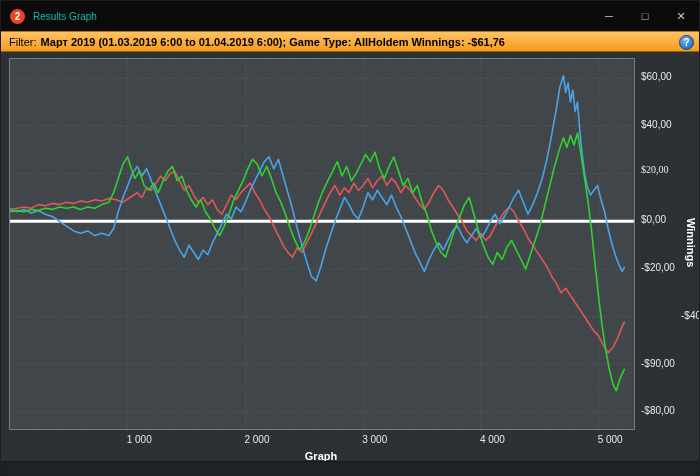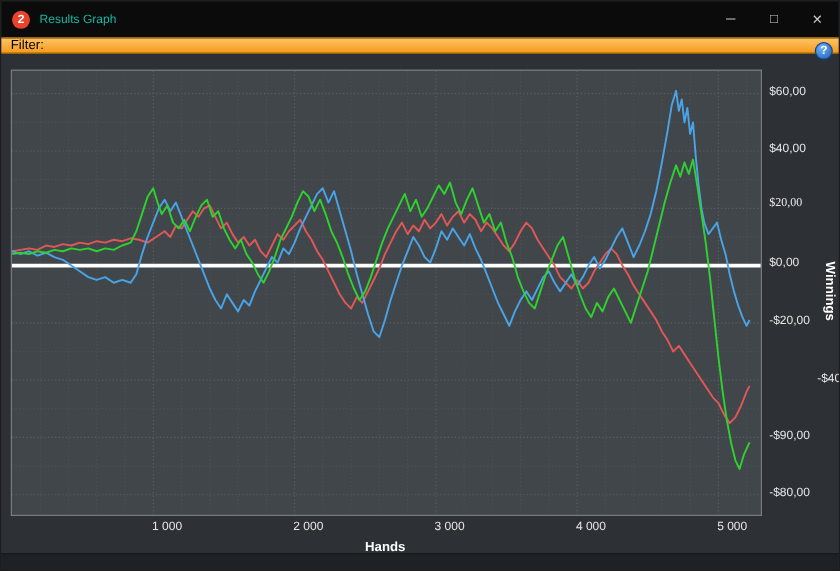--- a/index.html
+++ b/index.html
@@ -5,21 +5,21 @@
   html,body{margin:0;padding:0;background:#4a4d50;font-family:"Liberation Sans",sans-serif;}
   .window{width:700px;height:476px;position:relative;background:#2d3034;overflow:hidden;
           border:1px solid #1b1d1f;box-sizing:border-box;}
   .titlebar{height:30px;background:#0b0b0b;display:flex;align-items:center;}
   .app-icon{width:15px;height:15px;border-radius:50%;background:#e8432b;color:#fff;font-size:10px;
             font-weight:bold;display:flex;align-items:center;justify-content:center;margin:0 8px 0 9px;flex:0 0 auto;}
   .title{color:#14b8a6;font-size:10px;}
   .win-controls{margin-left:auto;display:flex;height:100%;}
   .win-btn{width:36px;height:100%;display:flex;align-items:center;justify-content:center;
            color:#c9c9c9;font-size:11px;cursor:default;}
-  .filterbar{height:14px;background:linear-gradient(#ffc266,#f49c1c);border-top:1px solid #b57400;
+  .filterbar{height:21px;background:linear-gradient(#ffc266,#f49c1c);border-top:1px solid #b57400;
              border-bottom:1px solid #9c6400;display:flex;align-items:center;padding:0 8px;
              box-sizing:border-box;font-size:11px;color:#000;position:relative;}
   .filter-label{margin-right:4px;}
   .filter-value{font-weight:bold;white-space:nowrap;overflow:hidden;}
   .help-btn{position:absolute;right:5px;top:3px;width:15px;height:15px;border-radius:50%;
             background:radial-gradient(circle at 35% 30%,#6db3f2,#1e5bb8);color:#fff;font-size:10px;
             font-weight:bold;display:flex;align-items:center;justify-content:center;
             border:1px solid #14408a;box-sizing:border-box;}
   .chart-area{position:absolute;top:51px;left:0;right:0;bottom:0;}
   .plot{position:absolute;left:8px;top:6px;width:624px;height:370px;background:#41464b;
@@ -44,20 +44,21 @@
     <div class="title">Results Graph</div>
     <div class="win-controls">
       <div class="win-btn">─</div>
       <div class="win-btn">□</div>
       <div class="win-btn">✕</div>
     </div>
   </div>
 
   <div class="filterbar">
     <span class="filter-label">Filter:</span>
+    <span class="filter-value">Март 2019 (01.03.2019 6:00 to 01.04.2019 6:00); Game Type: AllHoldem Winnings: -$61,76</span>
     <div class="help-btn">?</div>
   </div>
 
   <div class="chart-area">
     <div class="plot">
       <svg id="chart-svg" viewBox="0 0 624 370">
           <line x1="0" y1="353.2903225806452" x2="624" y2="353.2903225806452" stroke="#5a5f64" stroke-width="1" stroke-dasharray="1,2"></line>
           <line x1="0" y1="329.4193548387097" x2="624" y2="329.4193548387097" stroke="#4c5156" stroke-width="1" stroke-dasharray="1,2"></line>
           <line x1="0" y1="305.5483870967742" x2="624" y2="305.5483870967742" stroke="#5a5f64" stroke-width="1" stroke-dasharray="1,2"></line>
           <line x1="0" y1="281.67741935483866" x2="624" y2="281.67741935483866" stroke="#4c5156" stroke-width="1" stroke-dasharray="1,2"></line>
@@ -113,18 +114,18 @@
         <div class="y-tick" style="top: 304.548px;">-$90,00</div>
         <div class="y-tick" style="top: 352.29px;">-$80,00</div>
       </div>
     <div id="x-ticks">
         <div class="x-tick" style="left: 100.736px;">1 000</div>
         <div class="x-tick" style="left: 218.472px;">2 000</div>
         <div class="x-tick" style="left: 336.208px;">3 000</div>
         <div class="x-tick" style="left: 453.943px;">4 000</div>
         <div class="x-tick" style="left: 571.679px;">5 000</div>
       </div>
-    <div class="xlabel">Hands</div>
+    <div class="xlabel">Graph</div>
     <div class="ylabel">Winnings</div>
     <div class="footer"></div>
   </div>
 
 </div>
 
 </body></html>

